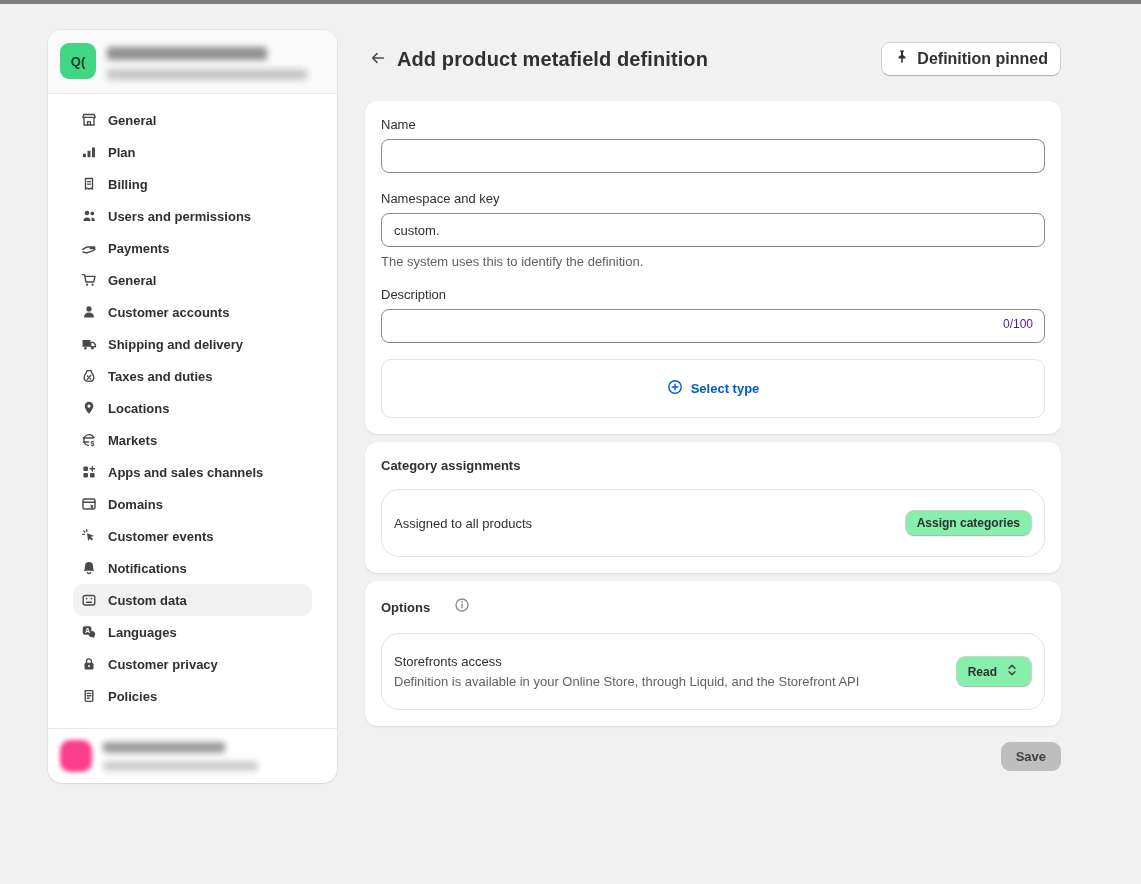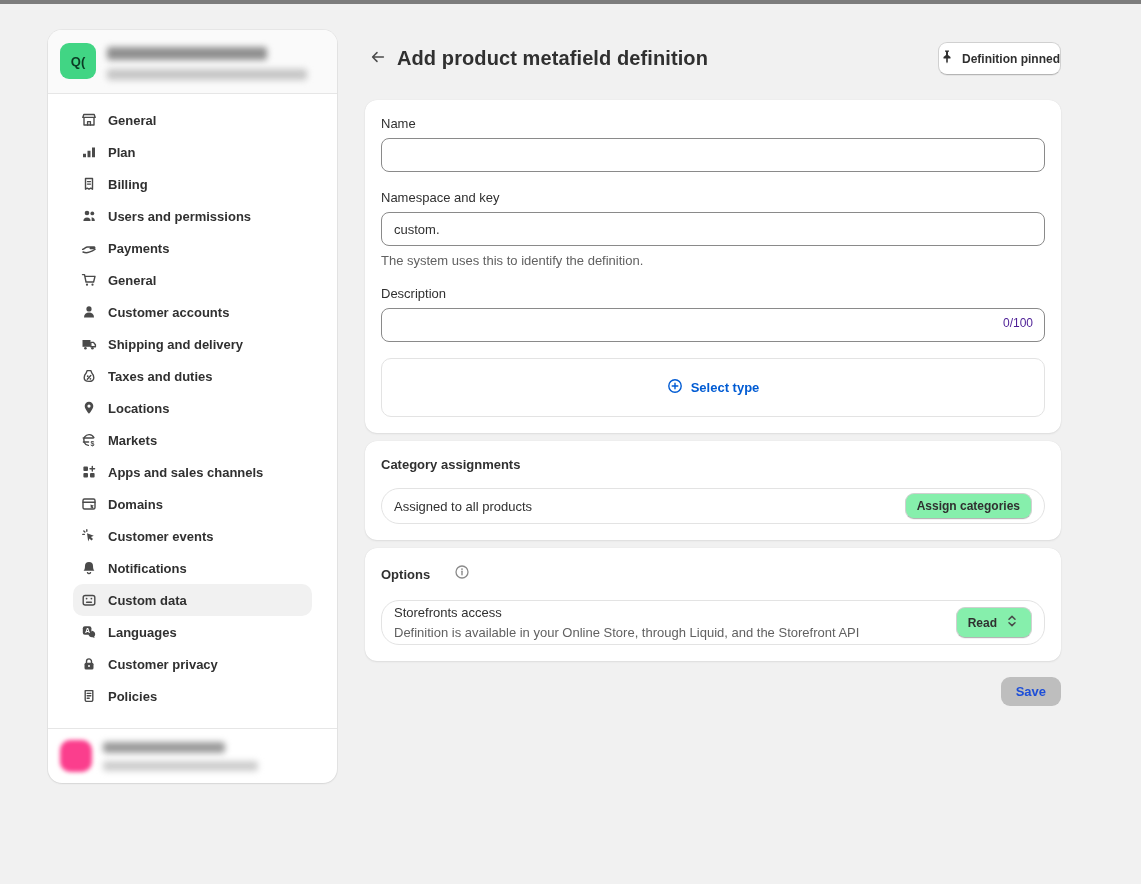--- a/index.html
+++ b/index.html
@@ -52,21 +52,21 @@
 
   
   .main { position:absolute; left:365px; top:42px; width:696px; }
   .main-header { display:flex; align-items:center; margin-bottom:25px; }
   .back-btn { width:26px; height:26px; border:none; background:transparent; display:flex; align-items:center; justify-content:center; cursor:pointer; margin-right:6px; }
   .page-title { font-size:20px; font-weight:700; color:#303030; letter-spacing:.1px; }
   .pill-btn {
     margin-left:auto; display:flex; align-items:center; gap:7px;
     background:#fff; border:1px solid #d0d0d0; border-bottom-color:#b5b5b5;
     box-shadow:0 1px 0 rgba(0,0,0,.05);
-    border-radius:9px; padding:6px 0; font-size:12px; font-weight:650;
+    border-radius:9px; padding:6px 12px; font-size:16px; font-weight:650;
     color:#303030; cursor:pointer; font-family:inherit;justify-content:space-between;
   }
   .card {
     background:#fff; border-radius:12px; padding:16px;
     box-shadow:0 1px 2px rgba(0,0,0,.08), 0 0 1px rgba(0,0,0,.1);
     margin-bottom:8px;
   }
   .field-label { display:block; font-size:13px; color:#303030; margin-bottom:7px; }
   .text-input {
     width:100%; height:30px; border:1px solid #8a8a8a; border-radius:8px;
@@ -78,35 +78,35 @@
   .char-counter { position:absolute; right:12px; top:8px; font-size:12px; color:#4c1d95; }
   .help-text { font-size:13px; color:#616161; margin-top:7px; }
   .select-type-box {
     margin-top:16px; border:1px solid #e3e3e3; border-radius:10px; height:59px;
     display:flex; align-items:center; justify-content:center; gap:8px;
     color:#005bd3; font-size:13px; font-weight:650; cursor:pointer;
   }
   .section-title { font-size:13px; font-weight:650; color:#303030; }
   .inner-row {
     margin-top:16px; border:1px solid #e3e3e3; border-radius:18px;
-    padding:4px 12px; display:flex; align-items:center;
+    padding:20px 12px; display:flex; align-items:center;
   }
   .row-text { font-size:13px; color:#303030; }
   .small-btn {
     margin-left:auto; background:#86efac; border:1px solid #d0d0d0; border-bottom-color:#b5b5b5;
     box-shadow:0 1px 0 rgba(0,0,0,.05); border-radius:9px;
     padding:5px 11px; font-size:12px; font-weight:650; color:#303030; cursor:pointer;
     font-family:inherit; display:flex; align-items:center; gap:7px;
   }
   .options-title-row { display:flex; align-items:center; gap:24px; }
   .opt-col .row-title { font-size:13px; color:#303030; margin-bottom:5px; }
   .opt-col .row-desc  { font-size:13px; color:#616161; }
   .save-row { display:flex; justify-content:flex-end; margin-top:16px; }
   .save-btn {
-    background:#bebebe; color:#1d4ed8; border:none; border-radius:9px;
+    background:#bebebe; color:#404040; border:none; border-radius:9px;
     padding:7px 15px; font-size:13px; font-weight:650; font-family:inherit; cursor:default;
   }
 </style>
 </head>
 <body>
 
 <div class="top-strip"></div>
 
 <aside class="sidebar">
   <div class="sb-header">

